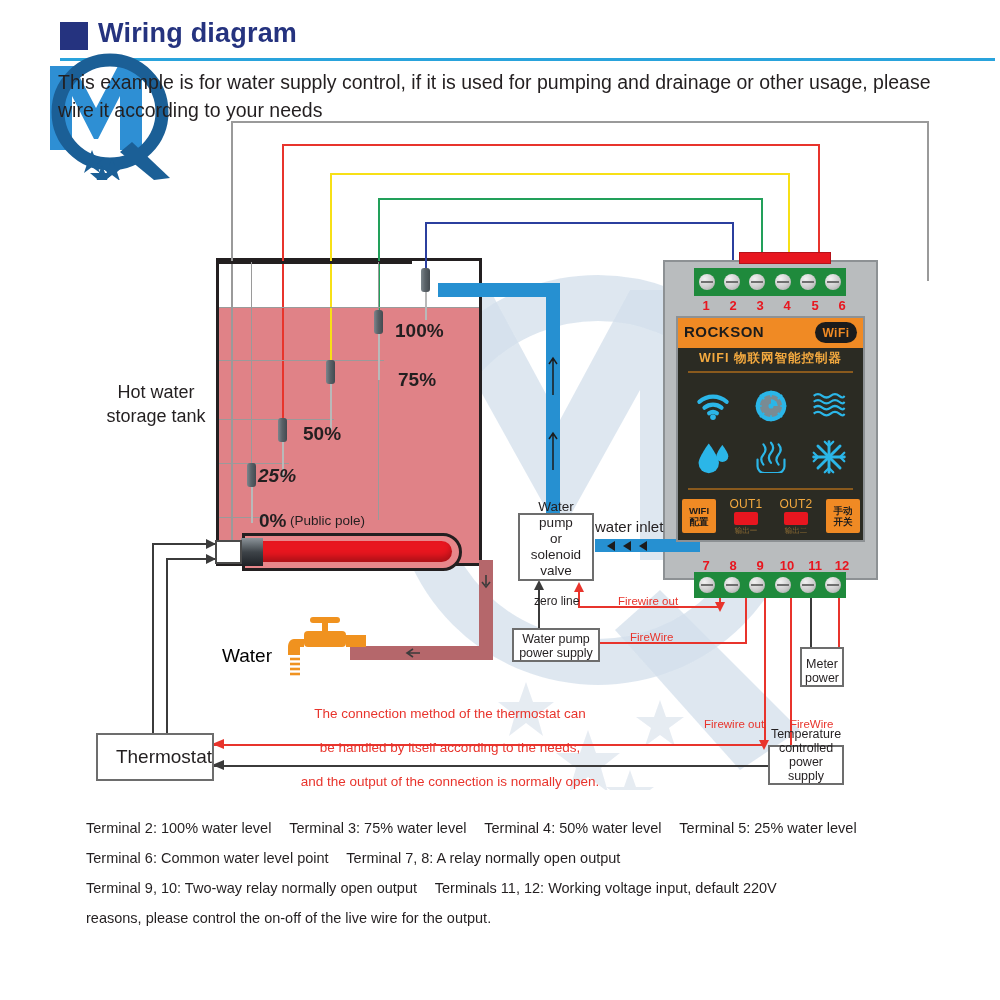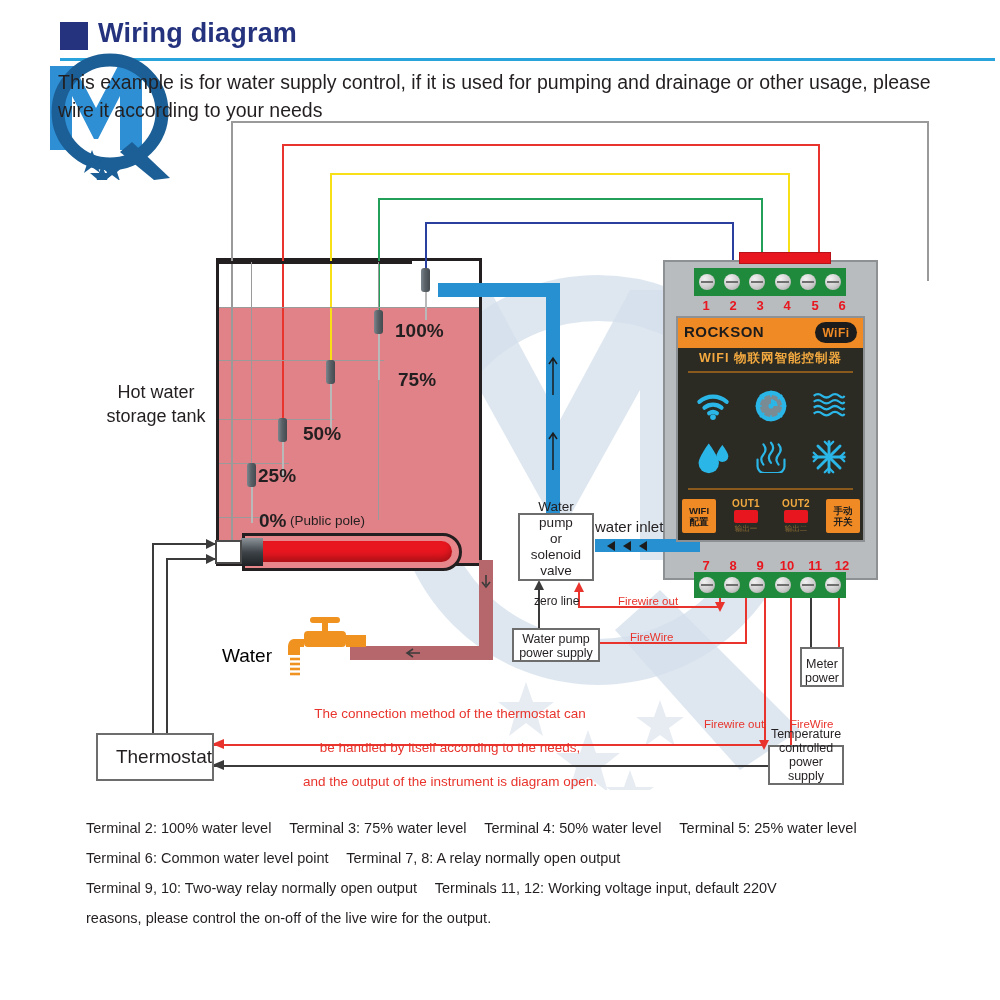--- a/index.html
+++ b/index.html
@@ -125,21 +125,21 @@
     position:absolute; left:682px; top:495px; width:178px; height:42px; z-index:9;
     display:flex; align-items:center; justify-content:space-between;
   }
   .obtn {
     width:34px; height:34px; background:#f08a24; color:#1c1c1c;
     font-size:9.5px; font-weight:bold; line-height:11px;
     display:flex; flex-direction:column; align-items:center; justify-content:center;
     border-radius:2px;
   }
   .outgrp { width:40px; text-align:center; }
-  .outgrp .ot { font-size:10px; font-weight:bold; color:#f3a93f; letter-spacing:.3px; }
+  .outgrp .ot { font-size:12px; font-weight:normal; color:#f3a93f; letter-spacing:.3px; }
   .outgrp .led { width:24px; height:13px; background:#e8161f; margin:1px auto; border-radius:2px; }
   .outgrp .ob { font-size:7.5px; color:#8a6a33; }
 
   
   .tb {
     position:absolute; background:#1f8a3c; z-index:9;
     display:flex; align-items:center; justify-content:space-around;
   }
   .tb .scr {
     width:16px; height:16px; border-radius:50%;
@@ -287,21 +287,21 @@
     <div class="tip" style="top:0;"></div>
   </div>
   <div class="probe" style="left:247px; top:463px; width:9px; height:60px;">
     <div class="stem" style="height:60px;"></div>
     <div class="tip" style="top:0;"></div>
   </div>
 
   <div class="pct" style="left:395px; top:320px;">100%</div>
   <div class="pct" style="left:352px; top:369px;margin-left:46px;">75%</div>
   <div class="pct" style="left:303px; top:423px;">50%</div>
-  <div class="pct" style="left:258px; top:465px;">25%</div>
+  <div class="pct" style="left:258px; top:465px;font-style:italic;">25%</div>
   <div class="pct" style="left:259px; top:510px;">0%</div>
   <div class="pct small" style="left:290px; top:513px;">(Public pole)</div>
 
   <div class="txt-tanklbl">
     <div>Hot water</div>
     <div>storage tank</div>
   </div>
 
   <div class="heat-body"></div>
   <div class="heat-rod"></div>
@@ -558,21 +558,21 @@
     </svg>
 
   <div class="wire" style="left:214px; top:765px; width:556px; height:2px; background:#3b3b3b;"></div>
   <svg class="wire" style="left:212px; top:759px; width:14px; height:12px;" viewBox="0 0 14 12">
       <path d="M0 6 L12 1 L12 11 Z" fill="#3b3b3b"></path>
     </svg>
 
   <div class="note-red" style="left:280px; top:688px; width:340px;">
     <div>The connection method of the thermostat can</div>
     <div>be handled by itself according to the needs,</div>
-    <div>and the output of the instrument is diagram open.</div>
+    <div>and the output of the connection is normally open.</div>
   </div>
 
   <div class="footer">
     <p>
       <span>Terminal 2: 100% water level</span><span class="sp"></span>
       <span>Terminal 3: 75% water level</span><span class="sp"></span>
       <span>Terminal 4: 50% water level</span><span class="sp"></span>
       <span>Terminal 5: 25% water level</span>
     </p>
     <p>

